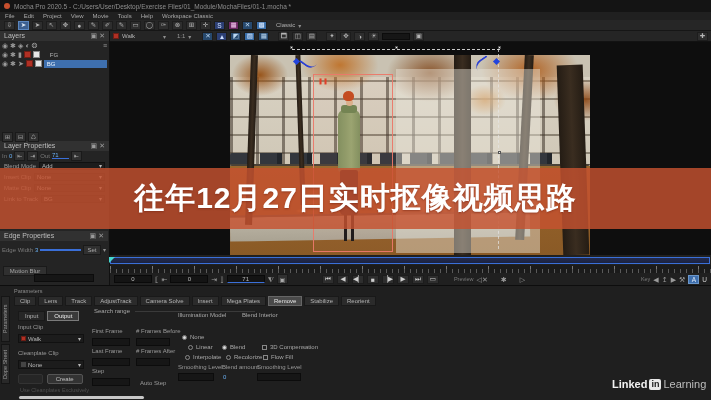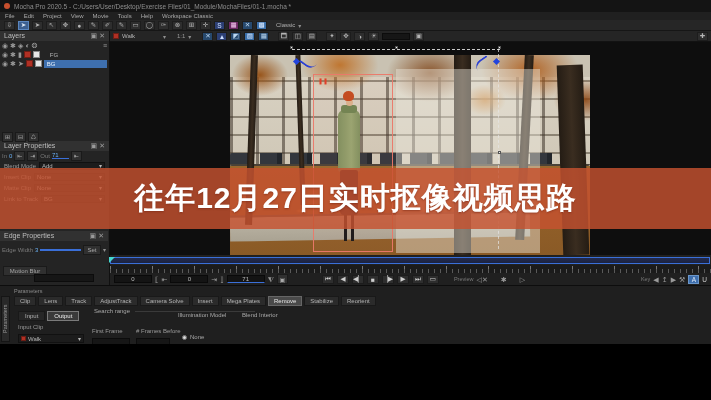--- a/index.html
+++ b/index.html
@@ -1,17 +1,17 @@
 <!DOCTYPE html>
 <html><head>
 <meta charset="utf-8">
 <style>
   html,body{margin:0;padding:0;background:#000;}
   *{box-sizing:border-box;font-family:"Liberation Sans",sans-serif;}
-  #screen{position:relative;width:711px;height:344px;background:#6d28d9;overflow:hidden;}
+  #screen{position:relative;width:711px;height:400px;background:#6d28d9;overflow:hidden;}
   .abs{position:absolute;}
   .dim{color:#7a7a7a;}
   .blue{color:#6ab0f3;}
   .inset{background:#141414;border:1px solid #0a0a0a;color:#bbb;}
   .icon{color:#9a9a9a;font-size:7px;line-height:1;}
   .ibox{display:inline-flex;align-items:center;justify-content:center;width:11px;height:10px;background:#303030;border:1px solid #1a1a1a;color:#a8a8a8;font-size:6px;}
   .panel-h{background:#313131;color:#bdbdbd;font-size:7px;line-height:10px;padding:0 4px;display:flex;justify-content:space-between;align-items:center;}
   .tick{font-size:6px;color:#8f8f8f;}
   
   #titlebar{left:0;top:0;width:711px;height:12px;background:#141414;display:flex;align-items:center;gap:4px;padding:0 4px;}
@@ -448,14 +448,19 @@
     <div class="abs flabel" style="left:257px;top:78px;">Smoothing Level</div>
     <div class="abs pfield" style="left:257px;top:87px;width:44px;"></div>
   </div>
 
   <div class="abs scrollbar"></div>
 
   <div id="banner" class="abs">
     <span class="bt">往年12月27日实时抠像视频思路</span>
   </div>
 
+  <div id="linkedin" class="abs">
+    <span class="l1">Linked</span>
+    <span class="inbox">in</span>
+    <span class="l2">Learning</span>
+  </div>
 
 </div>
 
 </body></html>

